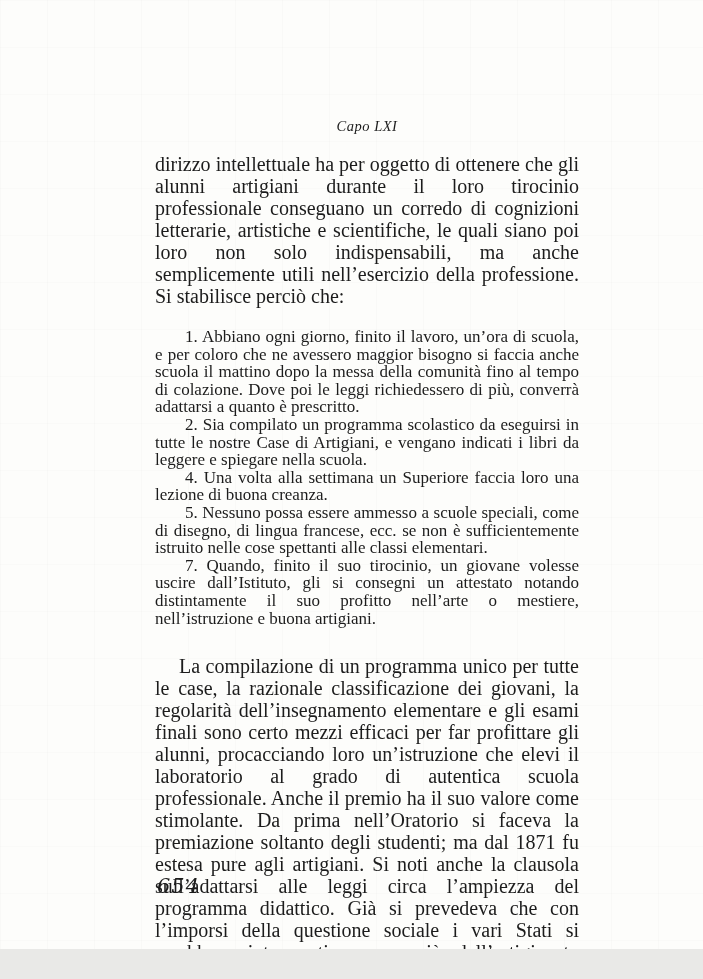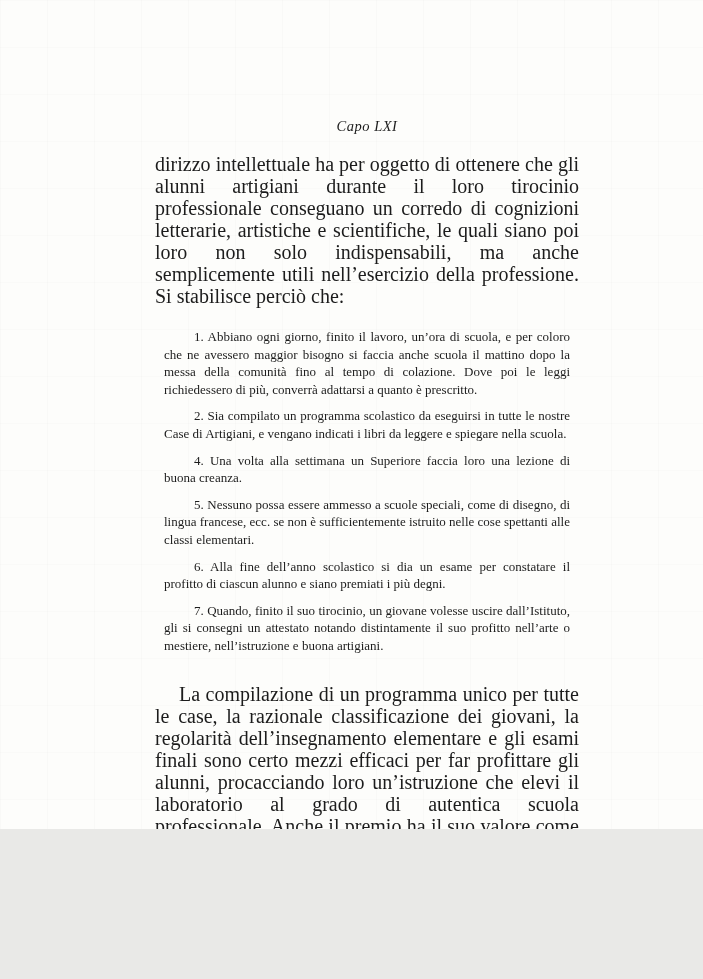--- a/index.html
+++ b/index.html
@@ -3,21 +3,21 @@
 <meta charset="utf-8">
 <style>
   html, body {
     margin: 0;
     padding: 0;
     background: #e9e9e7;
   }
   .scan-page {
     position: relative;
     width: 703px;
-    height: 829px;
+    height: 949px;
     margin: 0 auto;
     background: #fdfdfb;
     background-image:
       linear-gradient(90deg, rgba(0,0,0,0.015) 0 1px, transparent 1px),
       linear-gradient(rgba(0,0,0,0.012) 0 1px, transparent 1px);
     background-size: 47px 47px, 47px 47px;
     color: #1c1c1c;
     font-family: "Liberation Serif", "DejaVu Serif", serif;
     overflow: hidden;
     box-sizing: border-box;
@@ -43,22 +43,22 @@
     text-align: justify;
     text-justify: inter-word;
   }
   p.body-par.indented {
     text-indent: 24px;
   }
   .reg-list {
     margin: 21px 0 0 0;
   }
   .reg-list p.list-item {
-    margin: 9px;
-    font-size: 13px;
+    margin: 0;
+    font-size: 17px;
     line-height: 17.6px;
     text-align: justify;
     text-justify: inter-word;
     text-indent: 30px;
   }
   .closing-par-wrap {
     margin-top: 28px;
   }
   .page-number {
     position: absolute;
@@ -79,21 +79,20 @@
 
     <div class="running-head">Capo LXI</div>
 
     <p class="body-par">dirizzo intellettuale ha per oggetto di ottenere che gli alunni artigiani durante il loro tirocinio professionale conseguano un corredo di cognizioni letterarie, artistiche e scientifiche, le quali siano poi loro non solo indispensabili, ma anche semplicemente utili nell’esercizio della professione. Si stabilisce perciò che:</p>
 
     <div class="reg-list">
       <p class="list-item"><span>1.</span> <span>Abbiano ogni giorno, finito il lavoro, un’ora di scuola, e per coloro che ne avessero maggior bisogno si faccia anche scuola il mattino dopo la messa della comunità fino al tempo di colazione. Dove poi le leggi richiedessero di più, converrà adattarsi a quanto è prescritto.</span></p>
       <p class="list-item"><span>2.</span> <span>Sia compilato un programma scolastico da eseguirsi in tutte le nostre Case di Artigiani, e vengano indicati i libri da leggere e spiegare nella scuola.</span></p>
       <p class="list-item"><span>4.</span> <span>Una volta alla settimana un Superiore faccia loro una lezione di buona creanza.</span></p>
       <p class="list-item"><span>5.</span> <span>Nessuno possa essere ammesso a scuole speciali, come di disegno, di lingua francese, ecc. se non è sufficientemente istruito nelle cose spettanti alle classi elementari.</span></p>
-      <p class="list-item"><span>6.</span> <span>Alla fine dell’anno scolastico si dia un esame per constatare il profitto di ciascun alunno e siano premiati i più degni.</span></p>
       <p class="list-item"><span>7.</span> <span>Quando, finito il suo tirocinio, un giovane volesse uscire dall’Istituto, gli si consegni un attestato notando distintamente il suo profitto nell’arte o mestiere, nell’istruzione e buona artigiani.</span></p>
     </div>
 
     <div class="closing-par-wrap">
       <p class="body-par indented">La compilazione di un programma unico per tutte le case, la razionale classificazione dei giovani, la regolarità dell’insegnamento elementare e gli esami finali sono certo mezzi efficaci per far profittare gli alunni, procacciando loro un’istruzione che elevi il laboratorio al grado di autentica scuola professionale. Anche il premio ha il suo valore come stimolante. Da prima nell’Oratorio si faceva la premiazione soltanto degli studenti; ma dal 1871 fu estesa pure agli artigiani. Si noti anche la clausola sull’adattarsi alle leggi circa l’ampiezza del programma didattico. Già si prevedeva che con l’imporsi della questione sociale i vari Stati si sarebbero interessati sempre più dell’artigianato giovanile. L’aver tenuto nel debito conto quell’inciso portò col tempo a meritare il riconoscimento ufficiale delle nostre scuole professionali da parte dei Governi.</p>
     </div>
 
   </div>
 
   <div class="page-number">654</div>

